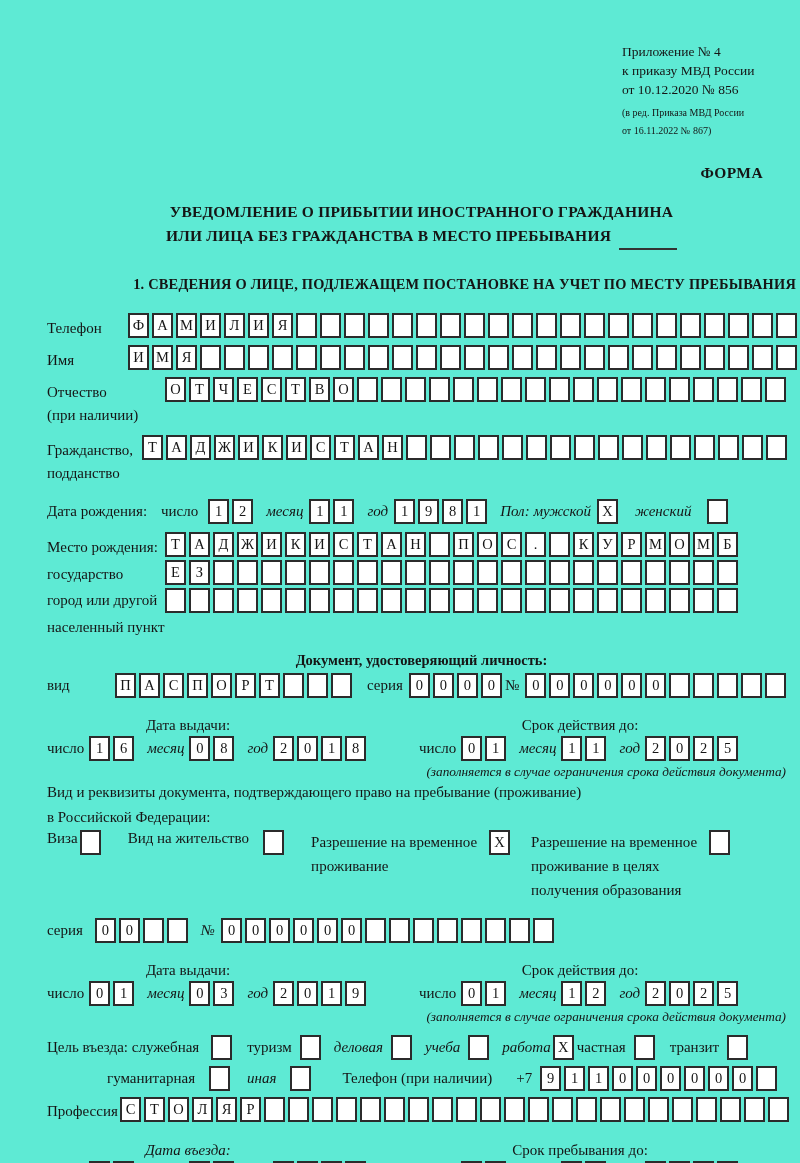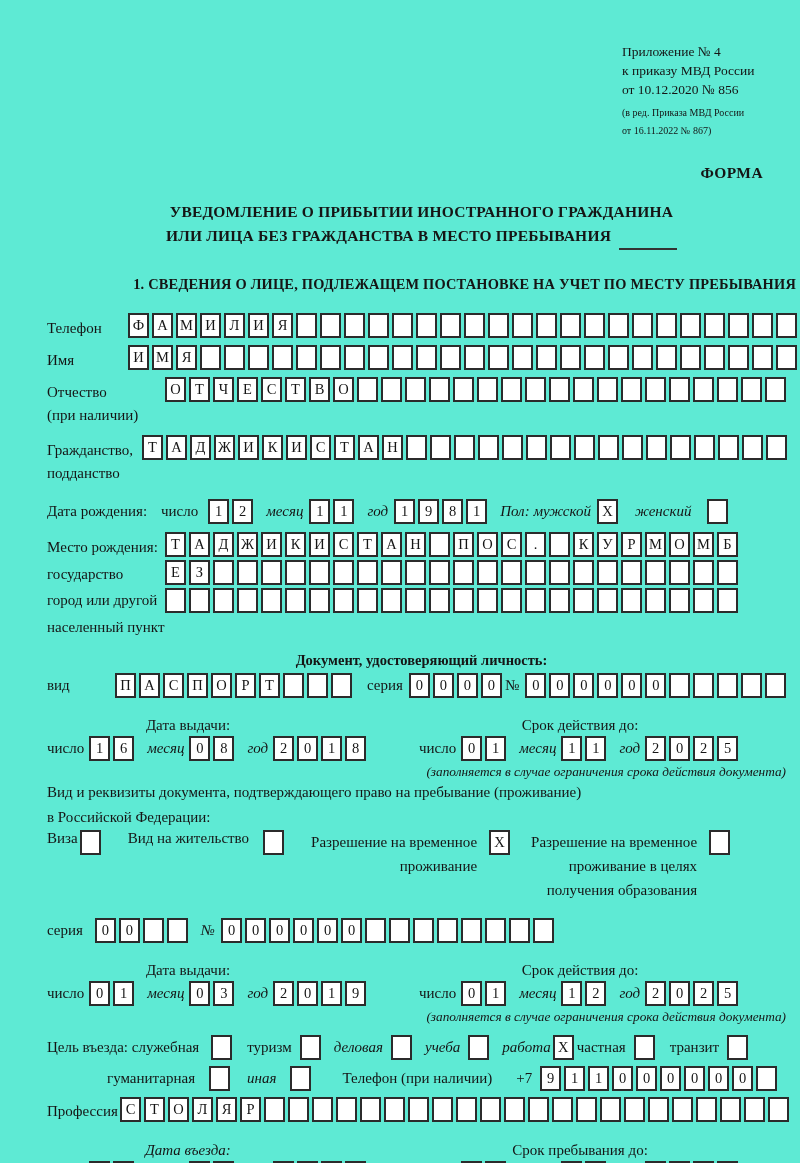--- a/index.html
+++ b/index.html
@@ -36,21 +36,21 @@
   .mt14{margin-top:14px;} .mt8{margin-top:8px;} .mt6{margin-top:6px;}
   .center-bold{font-weight:bold;font-size:14.5px;text-align:center;margin-top:6px;}
   .dgrow{display:flex;margin-top:19px;}
   .dgrp .t{text-align:center;margin-bottom:2px;}
   .dline{display:flex;align-items:center;}
   .dline .word{padding:0 5px 0 0;}
   .gL{width:372px;flex:none;}
   .cap{font-size:13.3px;text-align:right;padding-right:10px;margin-top:3px;font-style:italic;}
   .para{line-height:25px;}
   .permrow{display:flex;align-items:flex-start;}
-  .permrow .blk{text-align:right;line-height:24px;}
+  .permrow .blk{text-align:left;line-height:24px;}
   .cb-ml2{margin-left:2px;} .cb-ml8{margin-left:8px;} .cb-ml12{margin-left:12px;} .cb-ml14{margin-left:14px;}
   .ml10{margin-left:10px;font-style:italic;} .ml12{margin-left:12px;} .ml14{margin-left:14px;font-style:italic;} .ml18{margin-left:18px;} .ml24{margin-left:24px;} .ml28{margin-left:28px;} .ml60{margin-left:60px;} .ml80{margin-left:80px;}
   .tselrow{display:flex;align-items:center;margin-top:10px;}
 </style>
 </head>
 <body>
 
 <div class="page">
 
   <div class="appendix">

